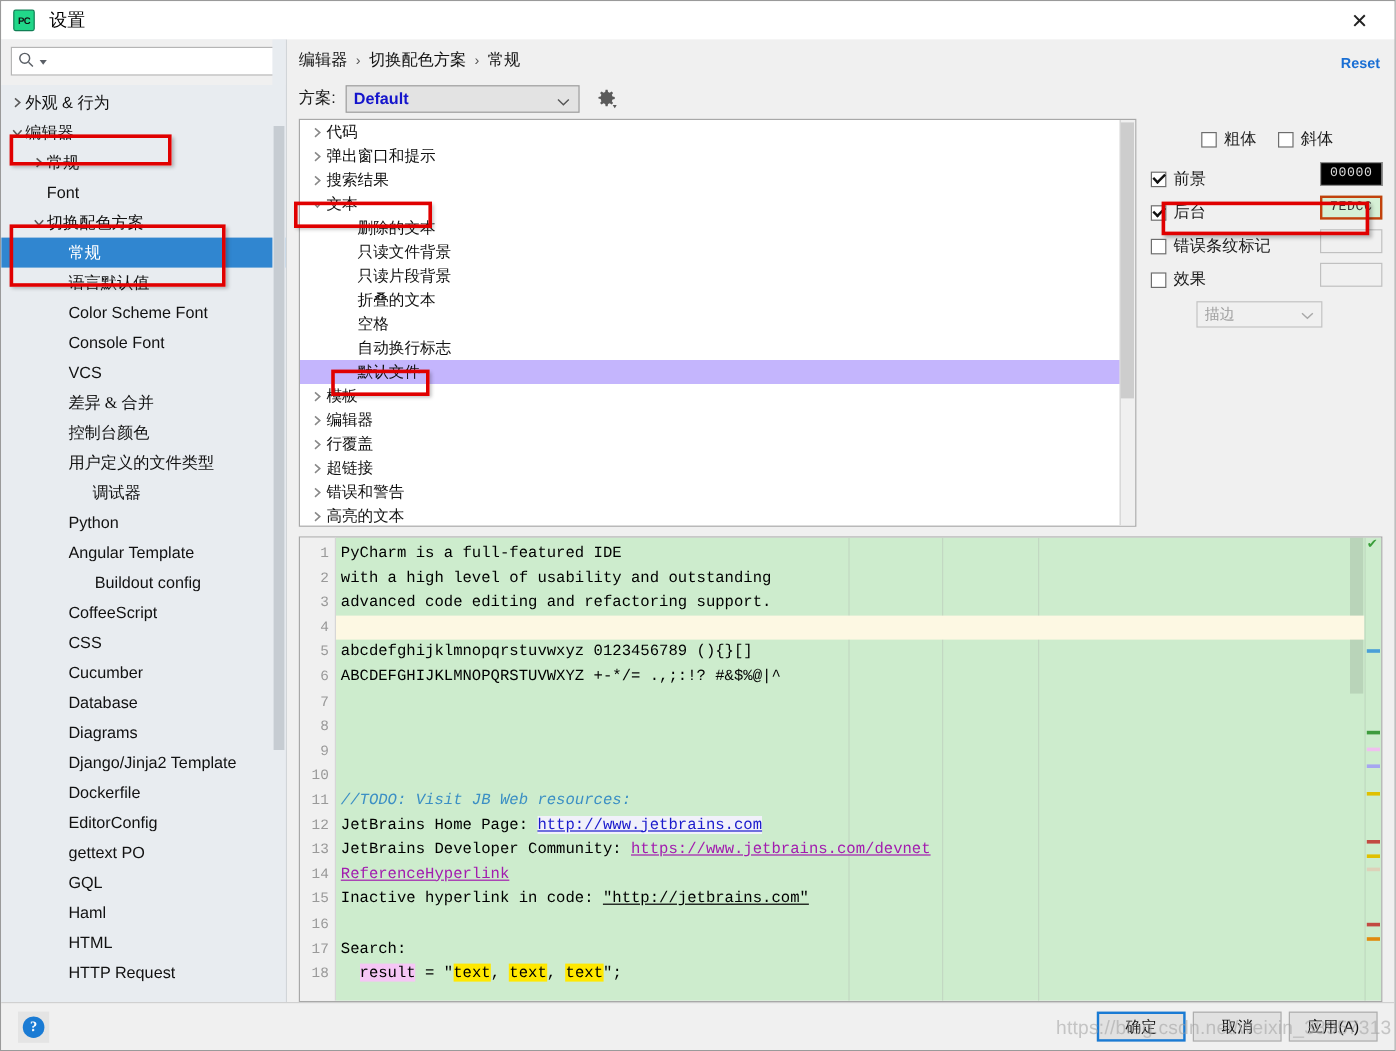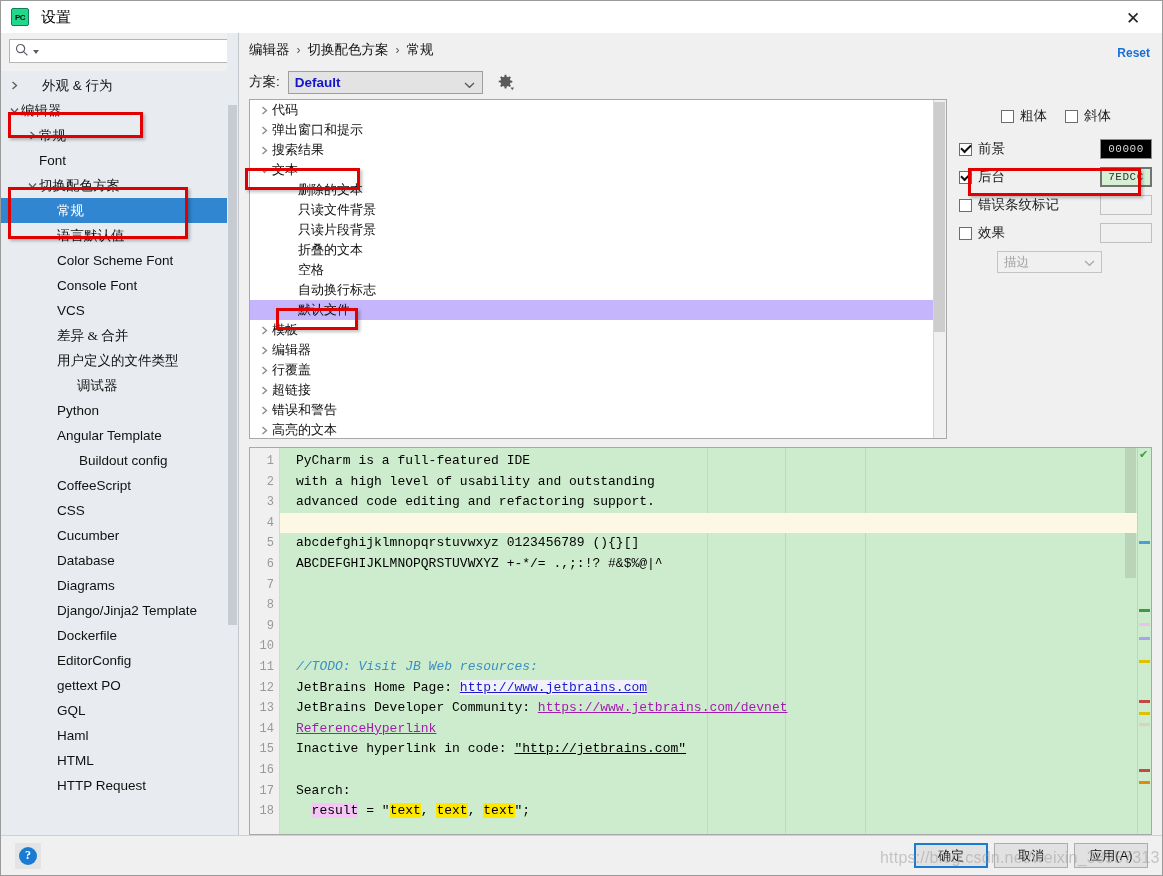--- a/index.html
+++ b/index.html
@@ -182,34 +182,34 @@
   .box {
     width: 13px; height: 13px; background:#fff;
     border: 1px solid #6d6d6d; display:flex; align-items:center; justify-content:center;
   }
   .box.checked::after {
     content:""; width:8px; height:4px;
     border-left: 2px solid #111; border-bottom: 2px solid #111;
     transform: rotate(-45deg) translate(1px,-1px);
   }
   .attr-line {
-    display:flex; align-items:center; height: 28px; gap: 4px;
+    display:flex; height: 28px; gap: 4px;
     position: relative;
   }
   .attr-line .cbx { flex: 1; }
   .swatch {
     width: 52px; height: 20px;
     border: 1px solid #8c8c8c;
     display:flex; align-items:center; justify-content:center;
     font-family: "Liberation Mono", "DejaVu Sans Mono", monospace;
     font-size: 11px; letter-spacing: 0.5px;
   }
   .swatch.empty { background:#f0f0f0; border-color:#c0c0c0; }
   .swatch.fg { background: #000000; color:#d8d8d8; }
-  .swatch.bg { background: #d6f0d6; color:#333; border: 2px solid #737373; }
+  .swatch.bg { background: #d6f0d6; color:#333; border: 2px solid #c2410c; }
   .effect-select {
     margin-top: 4px; margin-left: 38px;
     width: 105px; height: 22px;
     background: #f0f0f0; border:1px solid #c3c3c3;
     color:#a0a0a0; font-size:12.5px;
     display:flex; align-items:center; padding: 0 6px; position:relative;
   }
   .effect-select .caret { position:absolute; right:6px; top:4px; color:#a8a8a8;}
 
   
@@ -229,21 +229,21 @@
     text-align: right; padding-right: 5px; padding-top: 3px;
   }
   .gutter div { height: 20.6px; line-height: 20.6px; }
   .code-area {
     flex: 1; position: relative; overflow: hidden;
     background: #cdeccd;
     font-family: "Liberation Mono", "DejaVu Sans Mono", monospace;
     font-size: 13px; color: #000;
     padding-top: 3px;
   }
-  .code-line { height: 20.6px; line-height: 20.6px; padding-left: 16px; white-space: pre; position: relative; z-index: 2;}
+  .code-line { height: 20.6px; line-height: 20.6px; padding-left: 4px; white-space: pre; position: relative; z-index: 2;}
   .code-line.caret { background: #fdf8e3; }
   .vguide {
     position:absolute; top:0; bottom:0; width:1px; background:#c2d8c2; z-index:1;
   }
   .comment { color: #3b8fc4; font-style: italic; }
   .link { color: #1a1acc; text-decoration: underline; background:#f1f1fa; }
   .link2 { color: #a21caf; text-decoration: underline; }
   .inactive-link { color:#000; text-decoration: underline; }
   .hl-pink { background: #f5c6f5; }
   .hl-yellow { background: #ffe800; }
@@ -335,21 +335,21 @@
           </span>
           <span>
             <svg width="8" height="8" viewBox="0 0 8 8">
                 <path d="M1 2 L7 2 L4 6 Z" fill="#5a5f66"></path>
               </svg>
           </span>
           <input class="search-input" placeholder="" style="">
         </div>
       </div>
       <div class="tree" id="sidebar-tree">
-          <div class="tree-row" style="padding-left: 6px; gap: 21px;">
+          <div class="tree-row" style="padding-left: 6px;">
             <span class="arrow">
               <svg width="9" height="9" viewBox="0 0 9 9">
                 <path d="M2.5 1 L6.5 4.5 L2.5 8" fill="none" stroke="currentColor" stroke-width="1.3"></path>
               </svg>
             </span>
             <span class="tree-label">外观 &amp; 行为</span>
           </div>
           <div class="tree-row" style="padding-left: 6px;">
             <span class="arrow">
               <svg width="9" height="9" viewBox="0 0 9 9">
@@ -394,20 +394,24 @@
             <span class="arrow"></span>
             <span class="tree-label">Console Font</span>
           </div>
           <div class="tree-row" style="padding-left: 42px;">
             <span class="arrow"></span>
             <span class="tree-label">VCS</span>
           </div>
           <div class="tree-row" style="padding-left: 42px; font-family: Liberation Serif, serif;">
             <span class="arrow"></span>
             <span class="tree-label">差异 &amp; 合并</span>
+          </div>
+          <div class="tree-row" style="padding-left: 42px;">
+            <span class="arrow"></span>
+            <span class="tree-label">控制台颜色</span>
           </div>
           <div class="tree-row" style="padding-left: 42px;">
             <span class="arrow"></span>
             <span class="tree-label">用户定义的文件类型</span>
           </div>
           <div class="tree-row" style="padding-left: 62px;">
             <span class="arrow"></span>
             <span class="tree-label">调试器</span>
           </div>
           <div class="tree-row" style="padding-left: 42px;">

